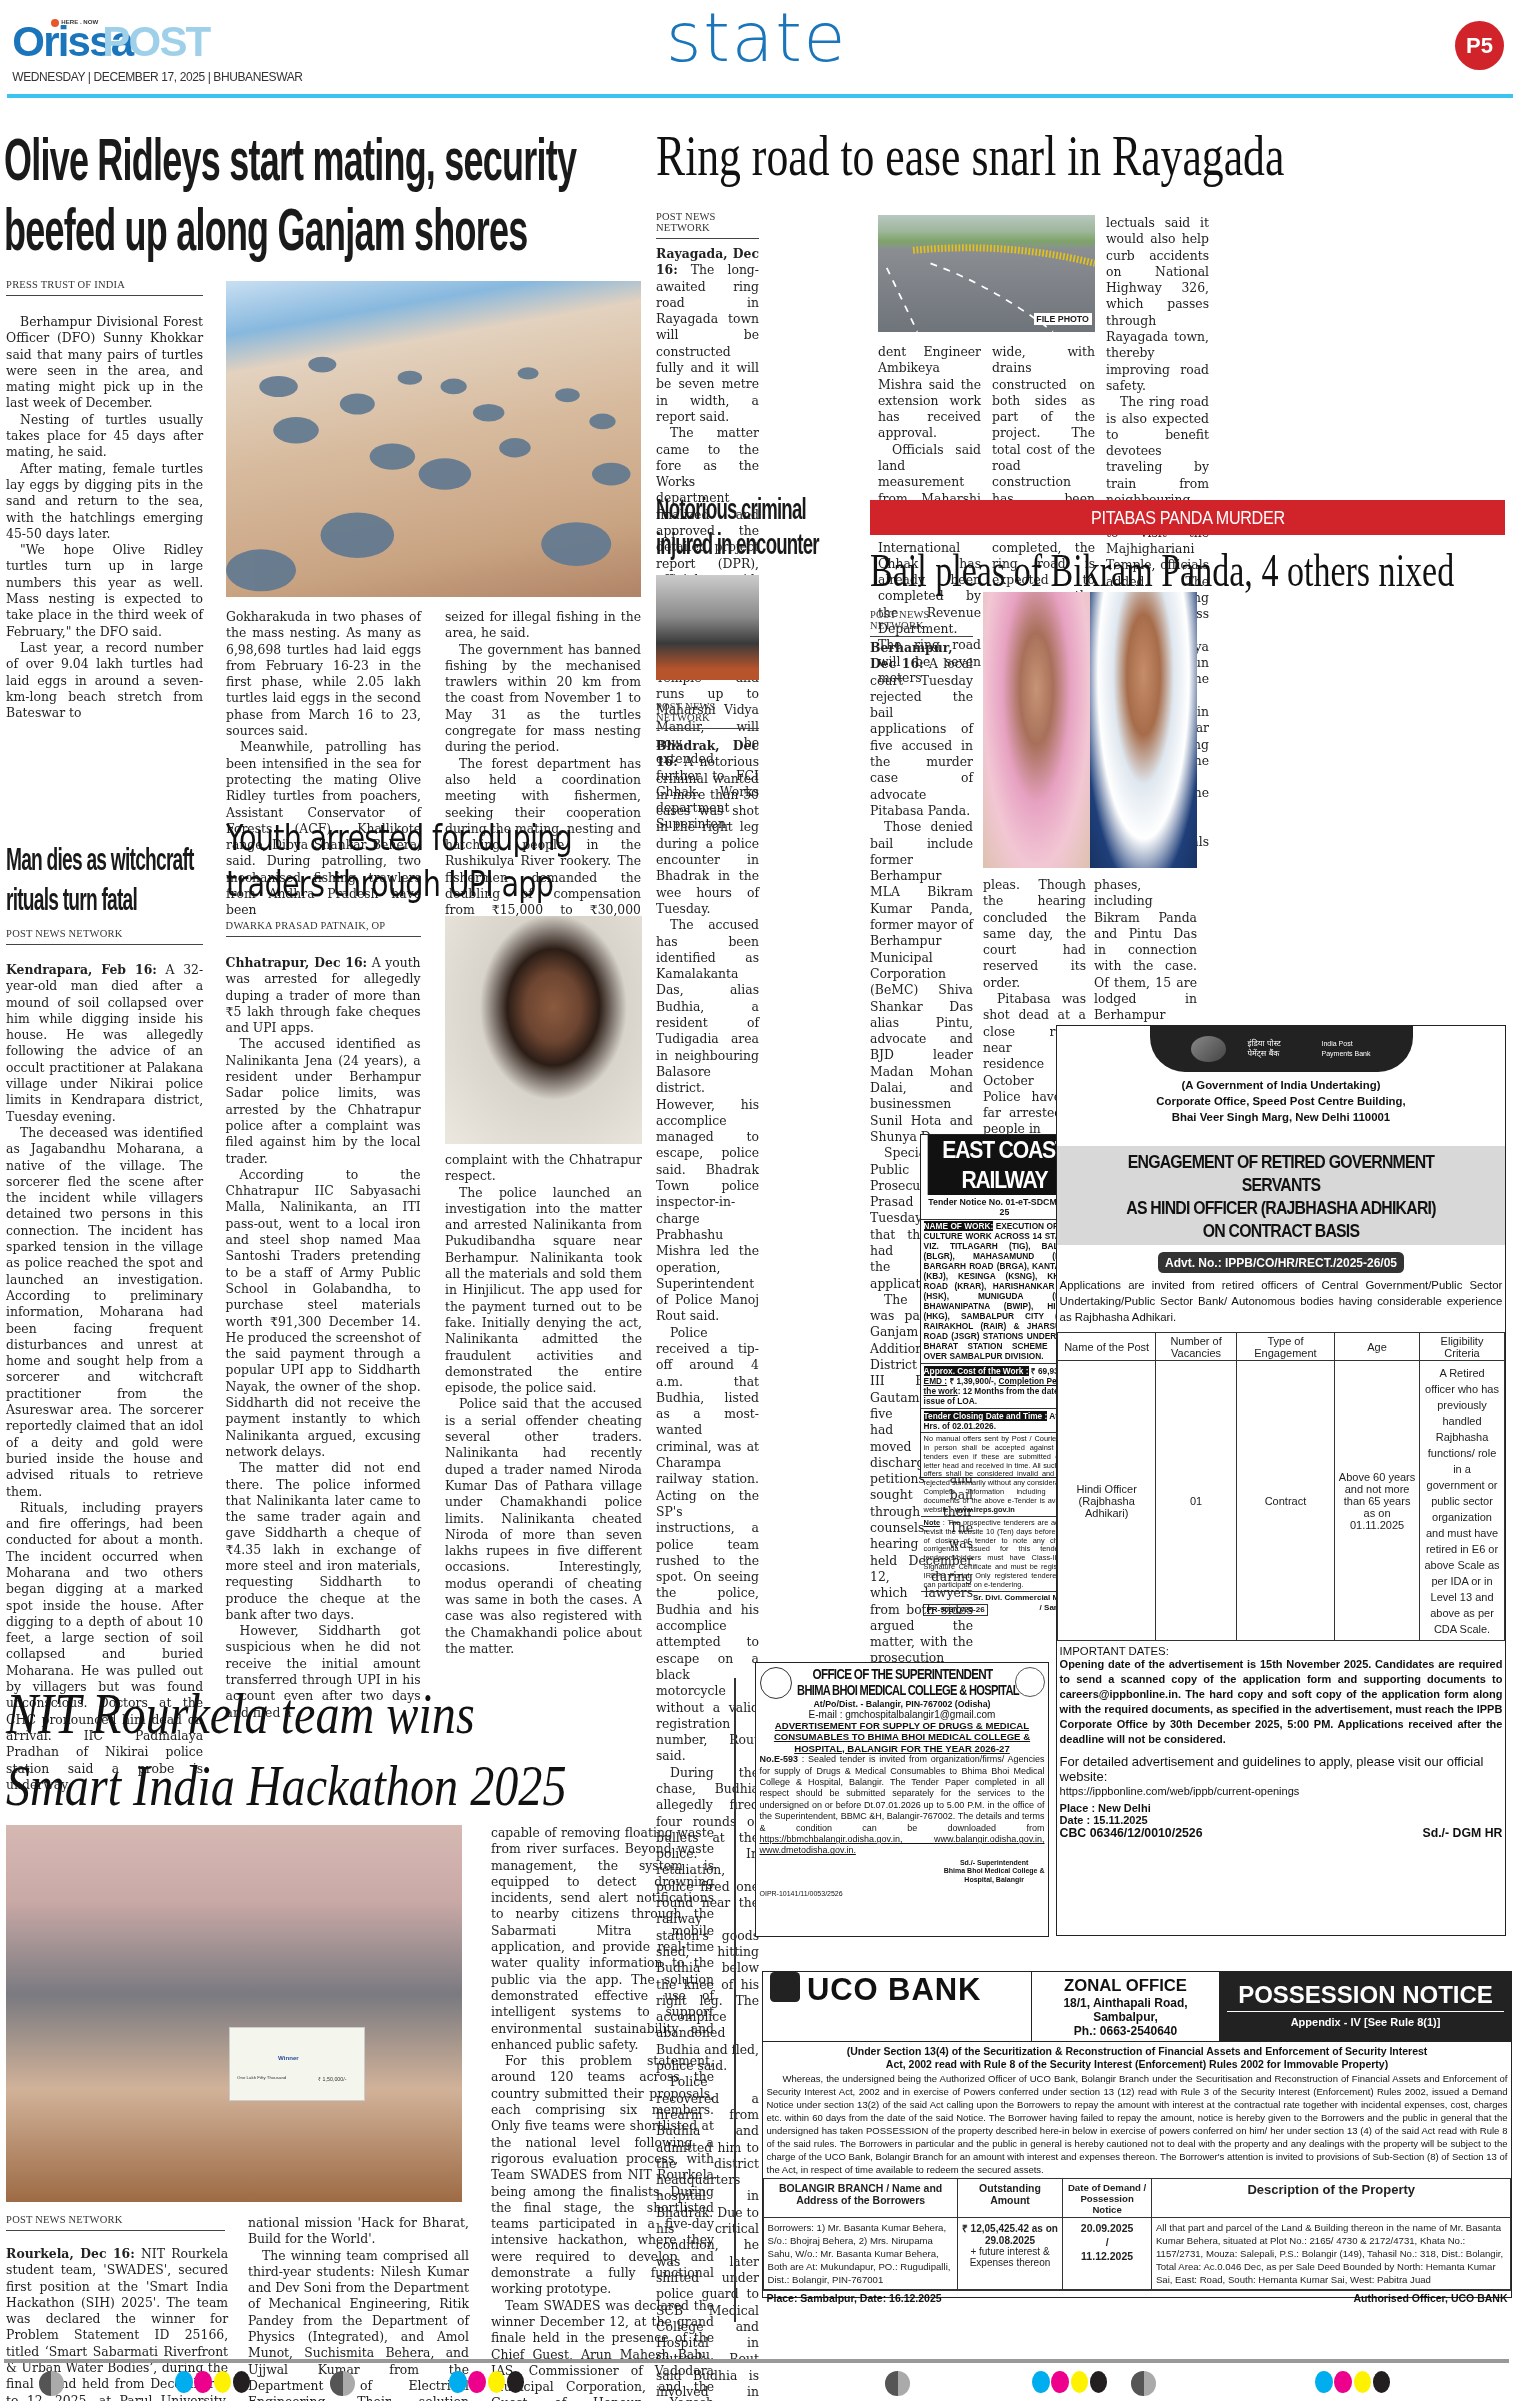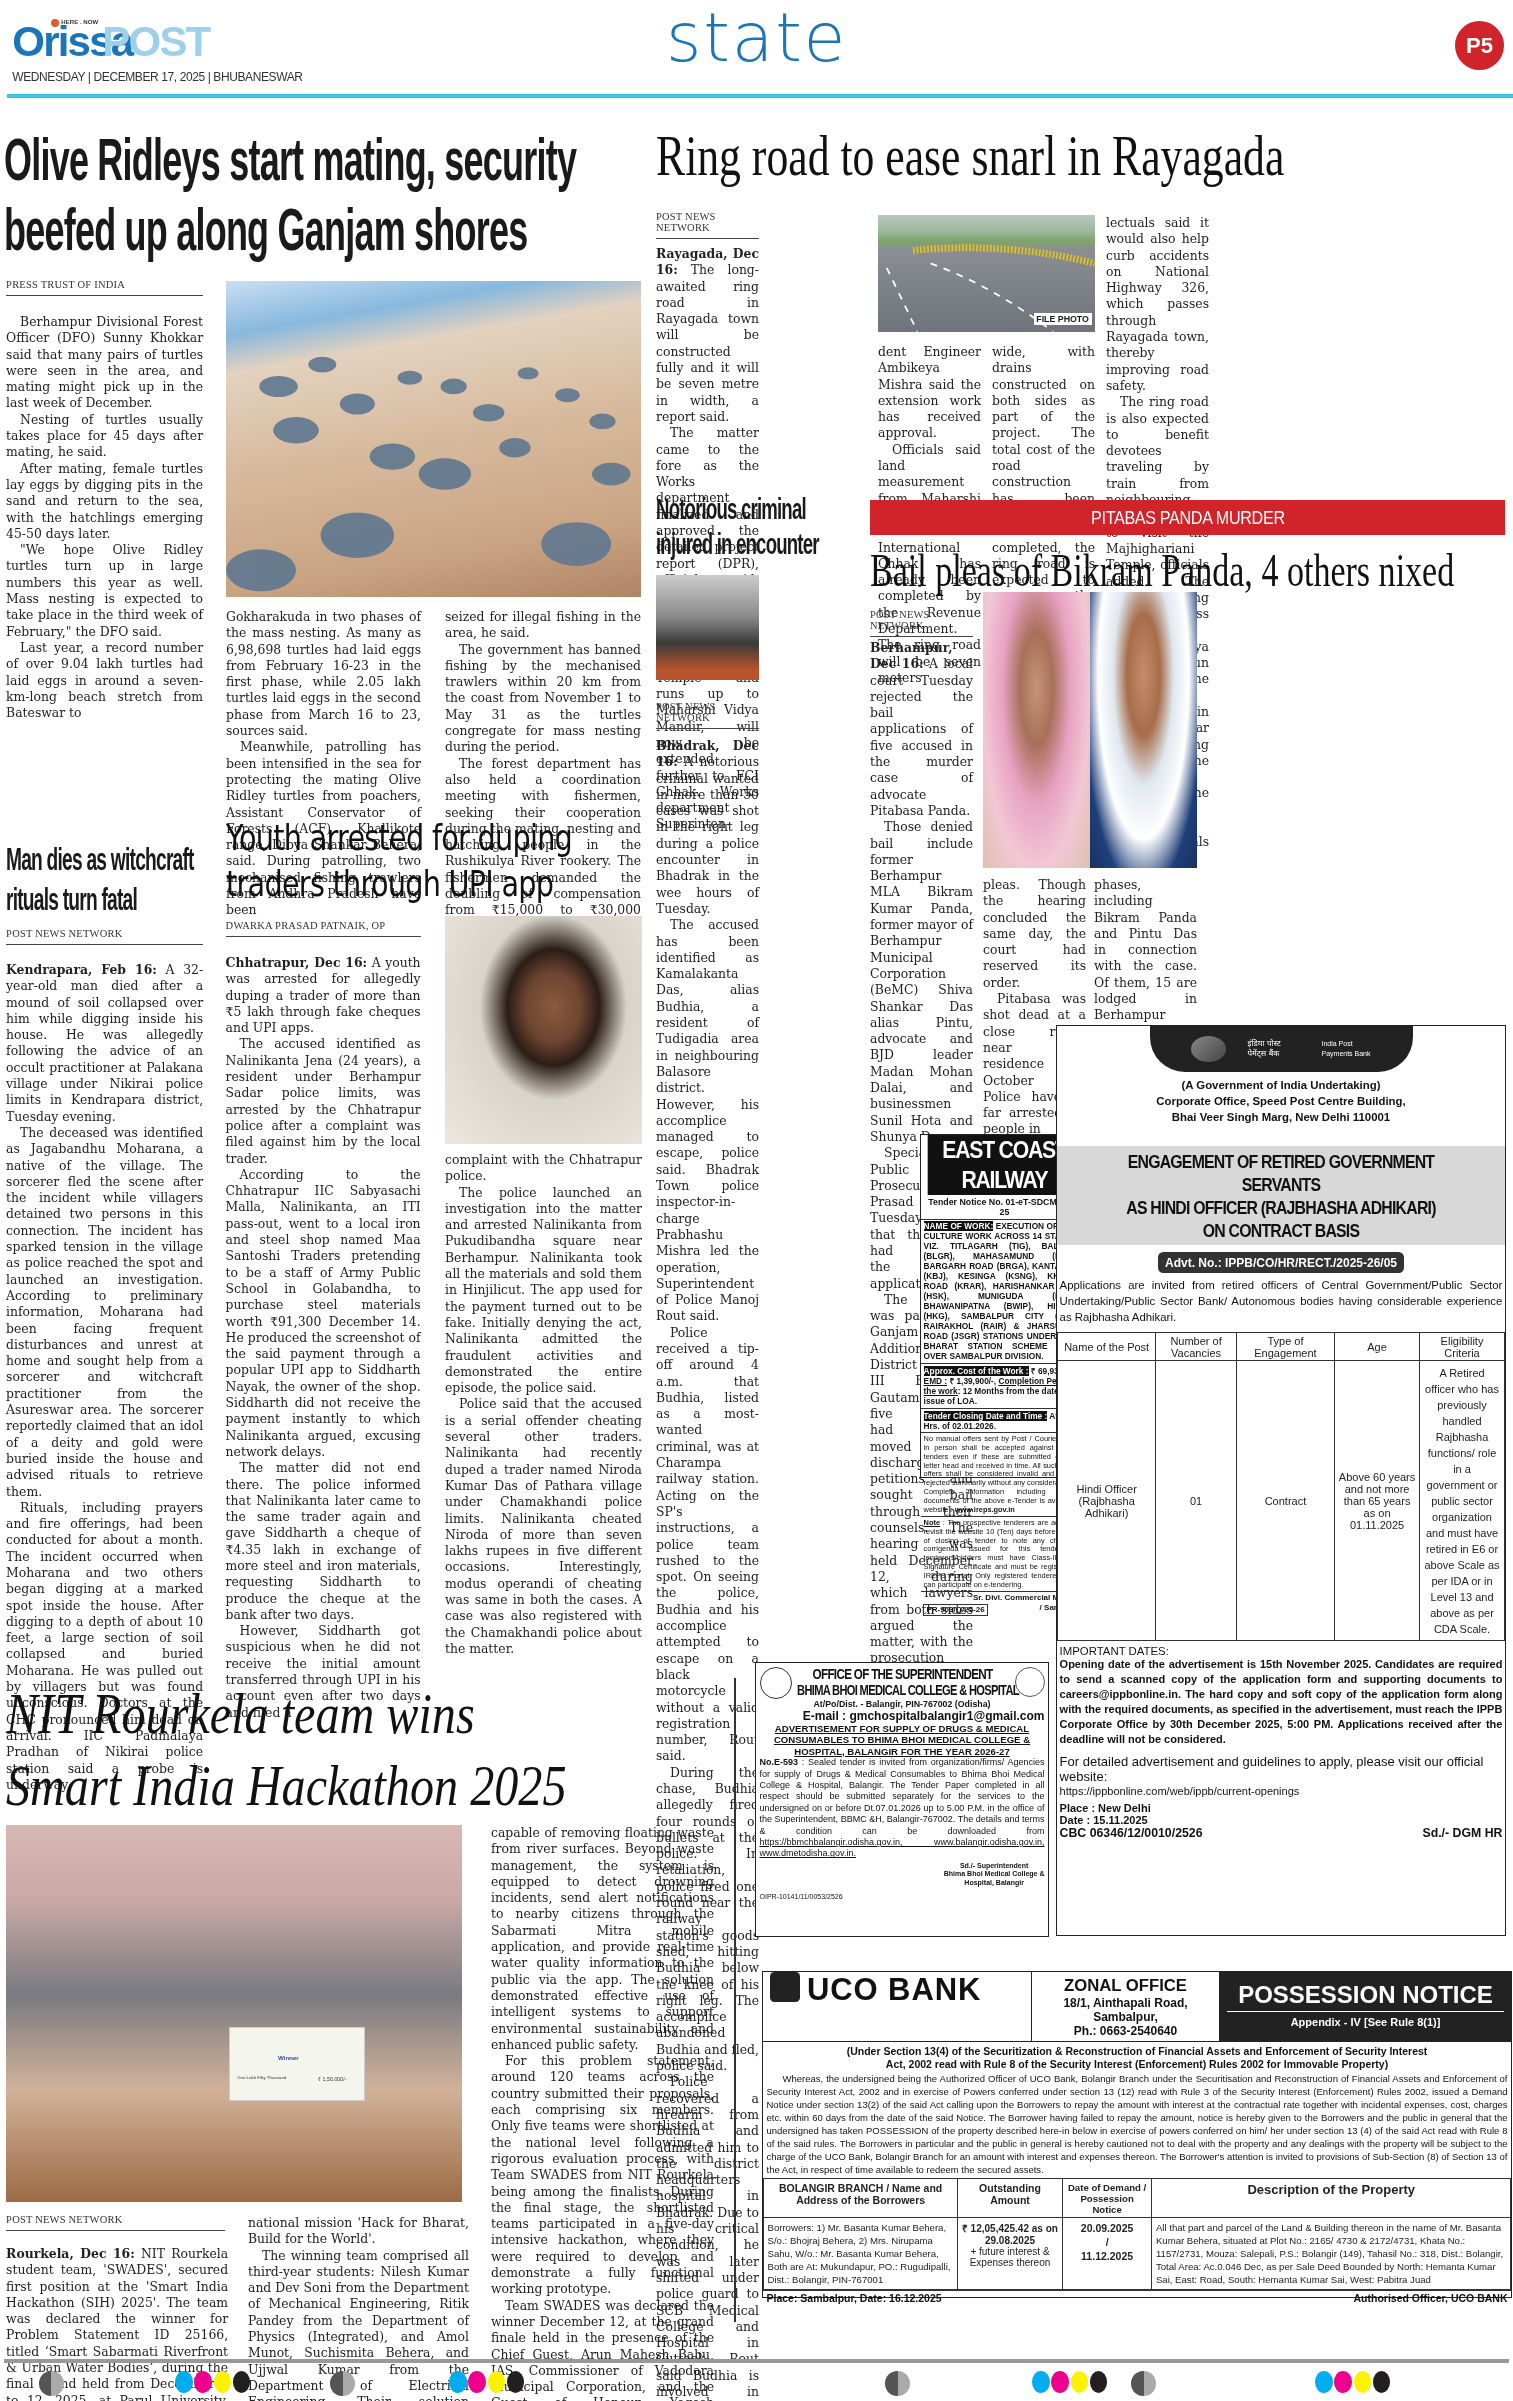--- a/index.html
+++ b/index.html
@@ -175,21 +175,21 @@
   <div class="abs byline" style="left:2.6px;top:105px;width:195px;">DWARKA PRASAD PATNAIK, OP</div>
   <div class="abs body-text" style="left:2.6px;top:140px;width:195px;">
     <p class="first"><span class="dateline">Chhatrapur, Dec 16:</span> <span>A youth was arrested for allegedly duping a trader of more than ₹5 lakh through fake cheques and UPI apps.</span></p>
     <p>The accused identified as Nalinikanta Jena (24 years), a resident under Berhampur Sadar police limits, was arrested by the Chhatrapur police after a complaint was filed against him by the local trader.</p>
     <p>According to the Chhatrapur IIC Sabyasachi Malla, Nalinikanta, an ITI pass-out, went to a local iron and steel shop named Maa Santoshi Traders pretending to be a staff of Army Public School in Golabandha, to purchase steel materials worth ₹91,300 December 14. He produced the screenshot of the said payment through a popular UPI app to Siddharth Nayak, the owner of the shop. Siddharth did not receive the payment instantly to which Nalinikanta argued, excusing network delays.</p>
     <p>The matter did not end there. The police informed that Nalinikanta later came to the same trader again and gave Siddharth a cheque of ₹4.35 lakh in exchange of more steel and iron materials, requesting Siddharth to produce the cheque at the bank after two days.</p>
     <p>However, Siddharth got suspicious when he did not receive the initial amount transferred through UPI in his account even after two days and filed a</p>
   </div>
   <div class="abs photo" style="left:222px;top:101px;width:197px;height:228px;background:radial-gradient(ellipse at 55% 40%,#8b5a3e 0%,#6d4531 18%,#2b1d16 30%,#d8d4cc 48%,#ece8e0 100%);"></div>
   <div class="abs body-text" style="left:222px;top:337px;width:197px;">
-    <p class="first">complaint with the Chhatrapur police.</p>
+    <p class="first">complaint with the Chhatrapur respect.</p>
     <p>The police launched an investigation into the matter and arrested Nalinikanta from Pukudibandha square near Berhampur. Nalinikanta took all the materials and sold them in Hinjilicut. The app used for the payment turned out to be fake. Initially denying the act, Nalinikanta admitted the fraudulent activities and demonstrated the entire episode, the police said.</p>
     <p>Police said that the accused is a serial offender cheating several other traders. Nalinikanta had recently duped a trader named Niroda Kumar Das of Pathara village under Chamakhandi police limits. Nalinikanta cheated Niroda of more than seven lakhs rupees in five different occasions. Interestingly, modus operandi of cheating was same in both the cases. A case was also registered with the Chamakhandi police about the matter.</p>
   </div>
 </div>
 
 <div class="abs" style="left:0;top:1678px;width:743px;height:692px;">
   <div class="abs serif-head" style="left:6.1px;top:0;font-size:56px;line-height:72px;font-style:italic;transform:scaleX(0.86);transform-origin:left top;width:876px;">
     <div>NIT Rourkela team wins</div>
     <div>Smart India Hackathon 2025</div>
   </div>
@@ -307,21 +307,21 @@
 </div>
 
 <div class="abs adbox" style="left:755px;top:1662px;width:294px;height:275px;padding:2.6px 3.5px;">
   <div style="position:relative;text-align:center;font-weight:bold;font-size:15px;line-height:16.7px;letter-spacing:-0.9px;">
     <span class="abs" style="left:0;top:1.8px;width:32px;height:32px;border-radius:50%;border:1.8px solid #333;"></span>
     <span class="abs" style="right:0;top:1.8px;width:30px;height:30px;border-radius:50%;border:1.8px solid #555;"></span>
     <div style="transform:scaleX(0.78);">OFFICE OF THE SUPERINTENDENT</div>
     <div style="transform:scaleX(0.74);white-space:nowrap;">BHIMA BHOI MEDICAL COLLEGE &amp; HOSPITAL</div>
   </div>
   <div style="text-align:center;font-weight:bold;font-size:8.8px;">At/Po/Dist. - Balangir, PIN-767002 (Odisha)</div>
-  <div style="text-align:right;font-weight:bold;font-size:12px;">E-mail : gmchospitalbalangir1@gmail.com</div>
+  <div style="text-align:center;font-weight:normal;font-size:10px;">E-mail : gmchospitalbalangir1@gmail.com</div>
   <div style="text-align:center;font-weight:bold;font-size:9.6px;line-height:11.4px;text-decoration:underline;">ADVERTISEMENT FOR SUPPLY OF DRUGS &amp; MEDICAL CONSUMABLES TO BHIMA BHOI MEDICAL COLLEGE &amp; HOSPITAL, BALANGIR FOR THE YEAR 2026-27</div>
   <div style="font-size:9px;line-height:11.4px;text-align:justify;">
     <b>No.E-593</b>
     <span>: Sealed tender is invited from organization/firms/ Agencies for supply of Drugs &amp; Medical Consumables to Bhima Bhoi Medical College &amp; Hospital, Balangir. The Tender Paper completed in all respect should be submitted separately for the services to the undersigned on or before Dt.07.01.2026 up to 5.00 P.M. in the office of the Superintendent, BBMC &amp;H, Balangir-767002. The details and terms &amp; condition can be downloaded from</span>
     <u>https://bbmchbalangir.odisha.gov.in, www.balangir.odisha.gov.in, www.dmetodisha.gov.in.</u>
   </div>
   <div style="position:relative;height:44px;font-size:7px;">
     <div style="position:absolute;right:0;top:1.8px;text-align:center;font-weight:bold;line-height:8.8px;">
       <div>Sd./- Superintendent</div>
       <div>Bhima Bhoi Medical College &amp;</div>

